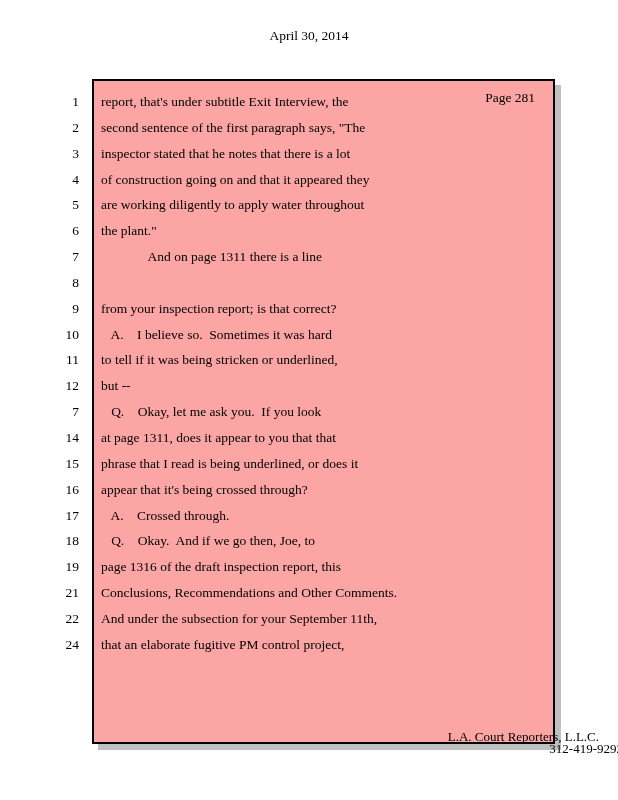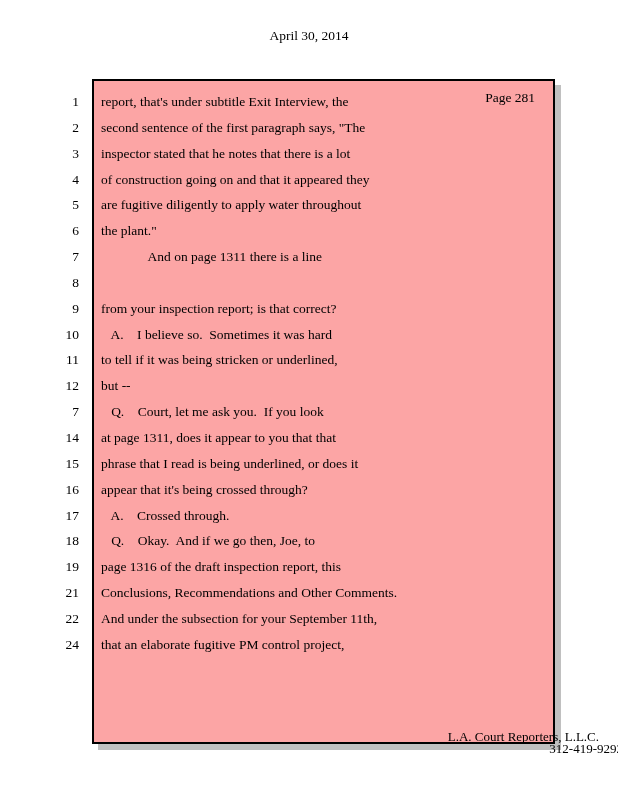--- a/index.html
+++ b/index.html
@@ -105,21 +105,21 @@
       <div class="row">
         <span class="num">3</span>
         <span class="txt">inspector stated that he notes that there is a lot</span>
       </div>
       <div class="row">
         <span class="num">4</span>
         <span class="txt">of construction going on and that it appeared they</span>
       </div>
       <div class="row">
         <span class="num">5</span>
-        <span class="txt">are fugitive diligently to apply water throughout</span>
+        <span class="txt">are working diligently to apply water throughout</span>
       </div>
       <div class="row">
         <span class="num">6</span>
         <span class="txt">the plant."</span>
       </div>
       <div class="row">
         <span class="num">7</span>
         <span class="txt">              And on page 1311 there is a line</span>
       </div>
       <div class="row">
@@ -136,21 +136,21 @@
       <div class="row">
         <span class="num">11</span>
         <span class="txt">to tell if it was being stricken or underlined,</span>
       </div>
       <div class="row">
         <span class="num">12</span>
         <span class="txt">but --</span>
       </div>
       <div class="row">
         <span class="num">7</span>
-        <span class="txt">   Q.    Court, let me ask you.  If you look</span>
+        <span class="txt">   Q.    Okay, let me ask you.  If you look</span>
       </div>
       <div class="row">
         <span class="num">14</span>
         <span class="txt">at page 1311, does it appear to you that that</span>
       </div>
       <div class="row">
         <span class="num">15</span>
         <span class="txt">phrase that I read is being underlined, or does it</span>
       </div>
       <div class="row">

